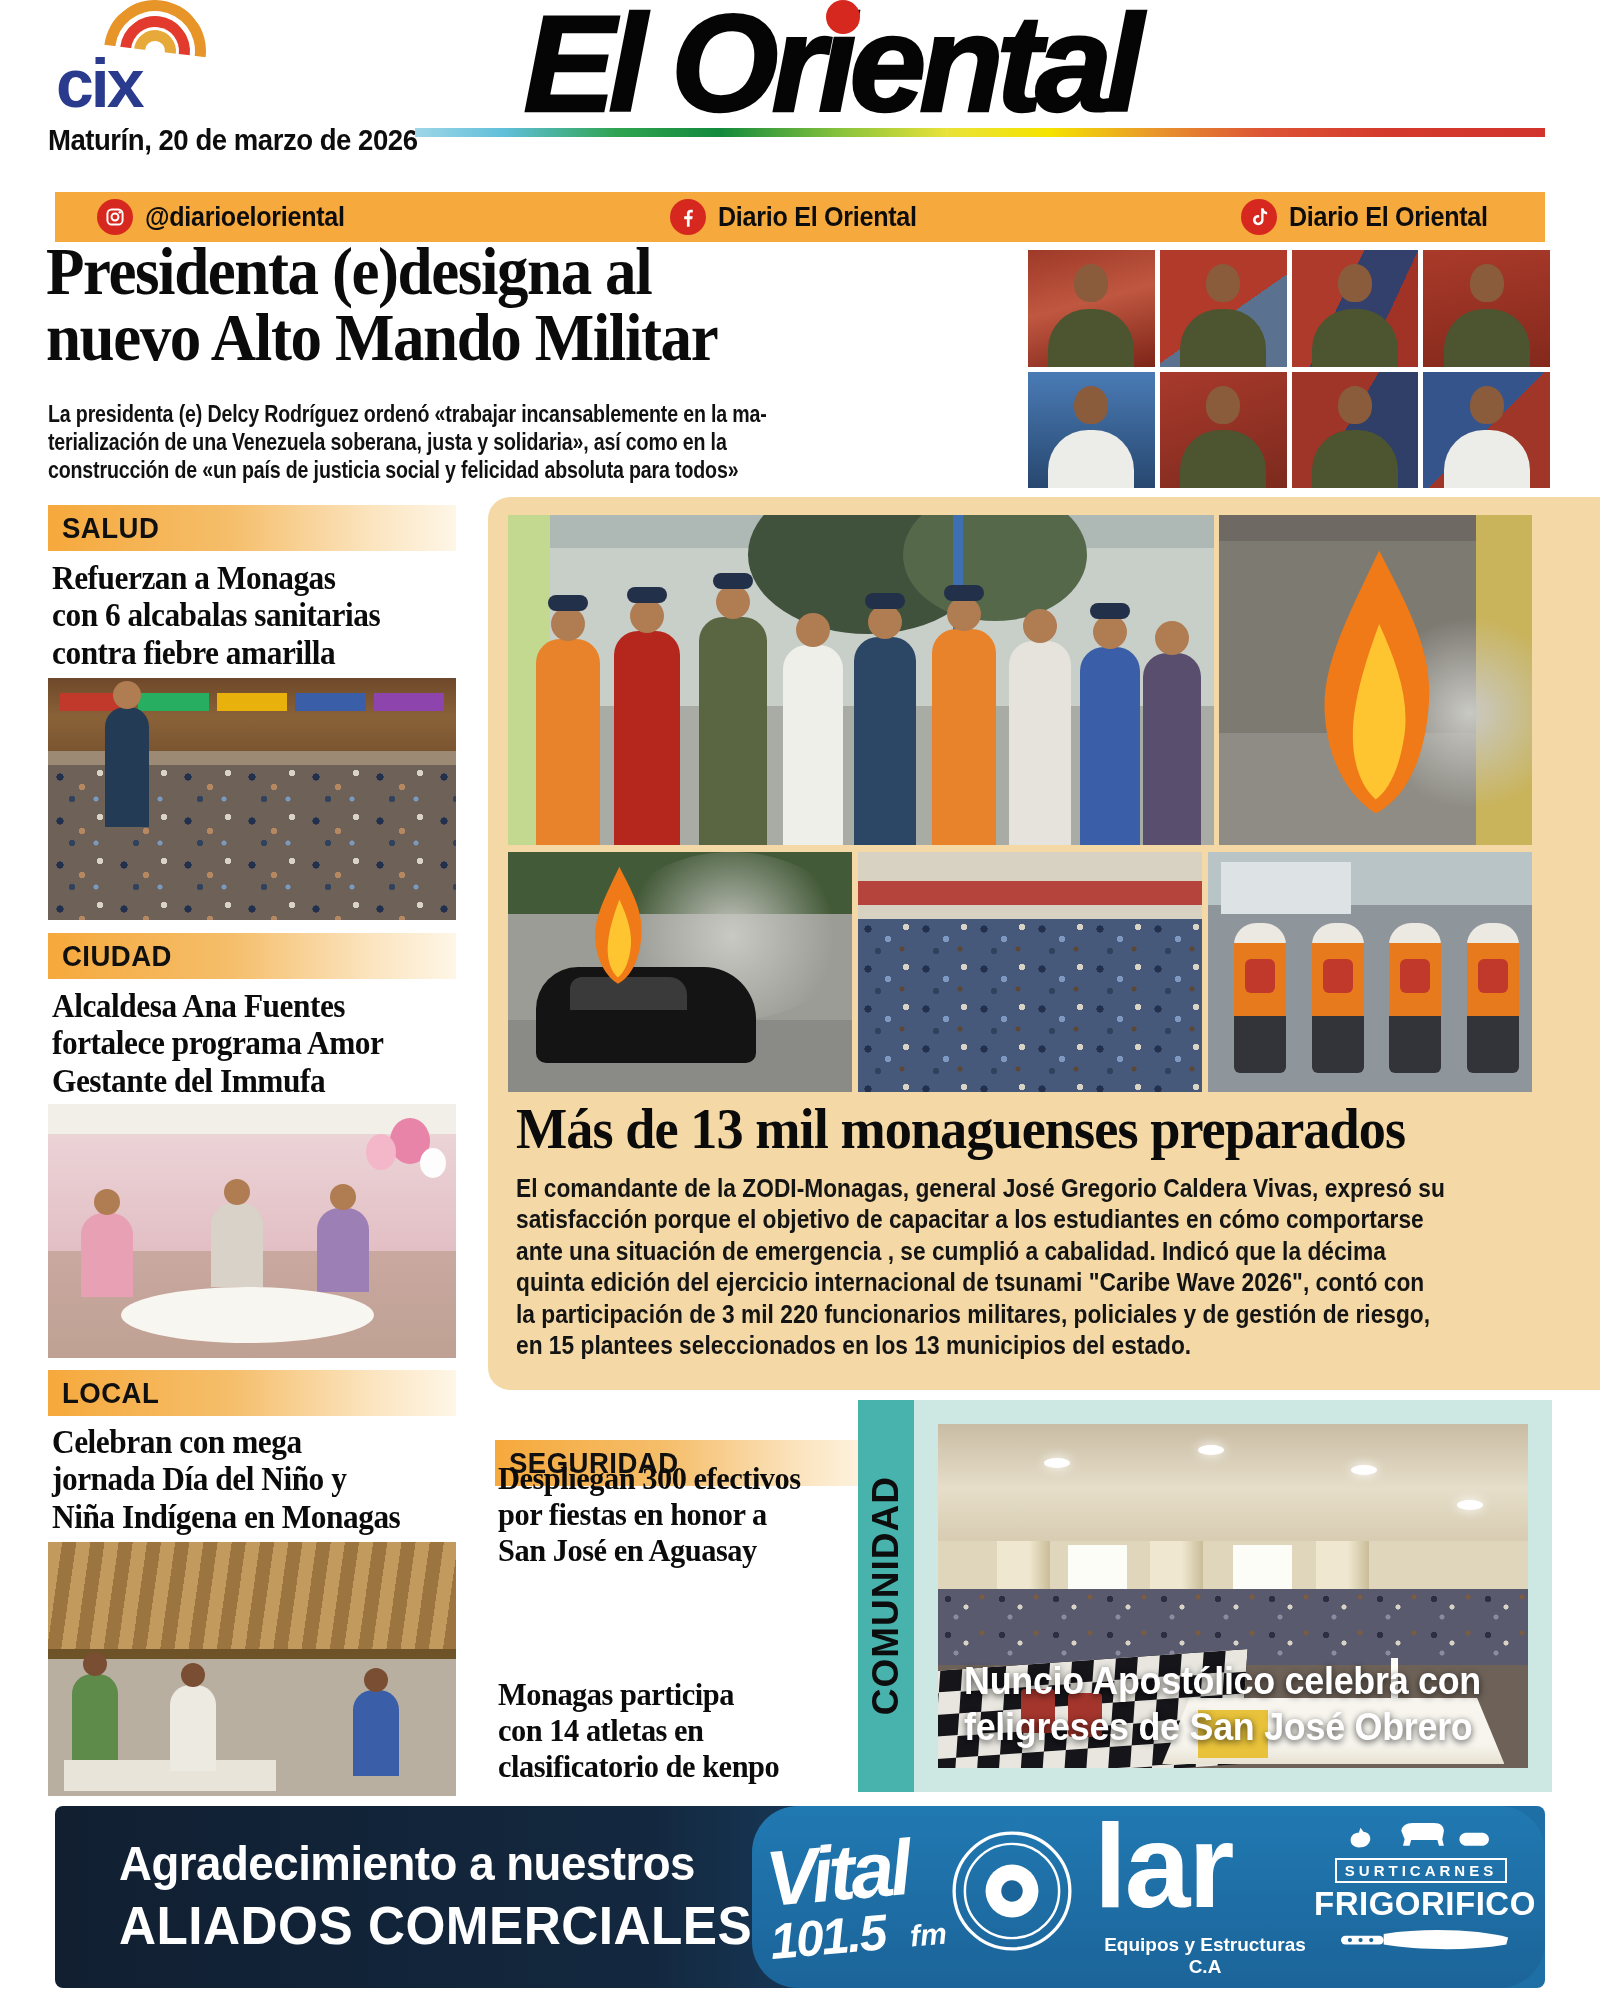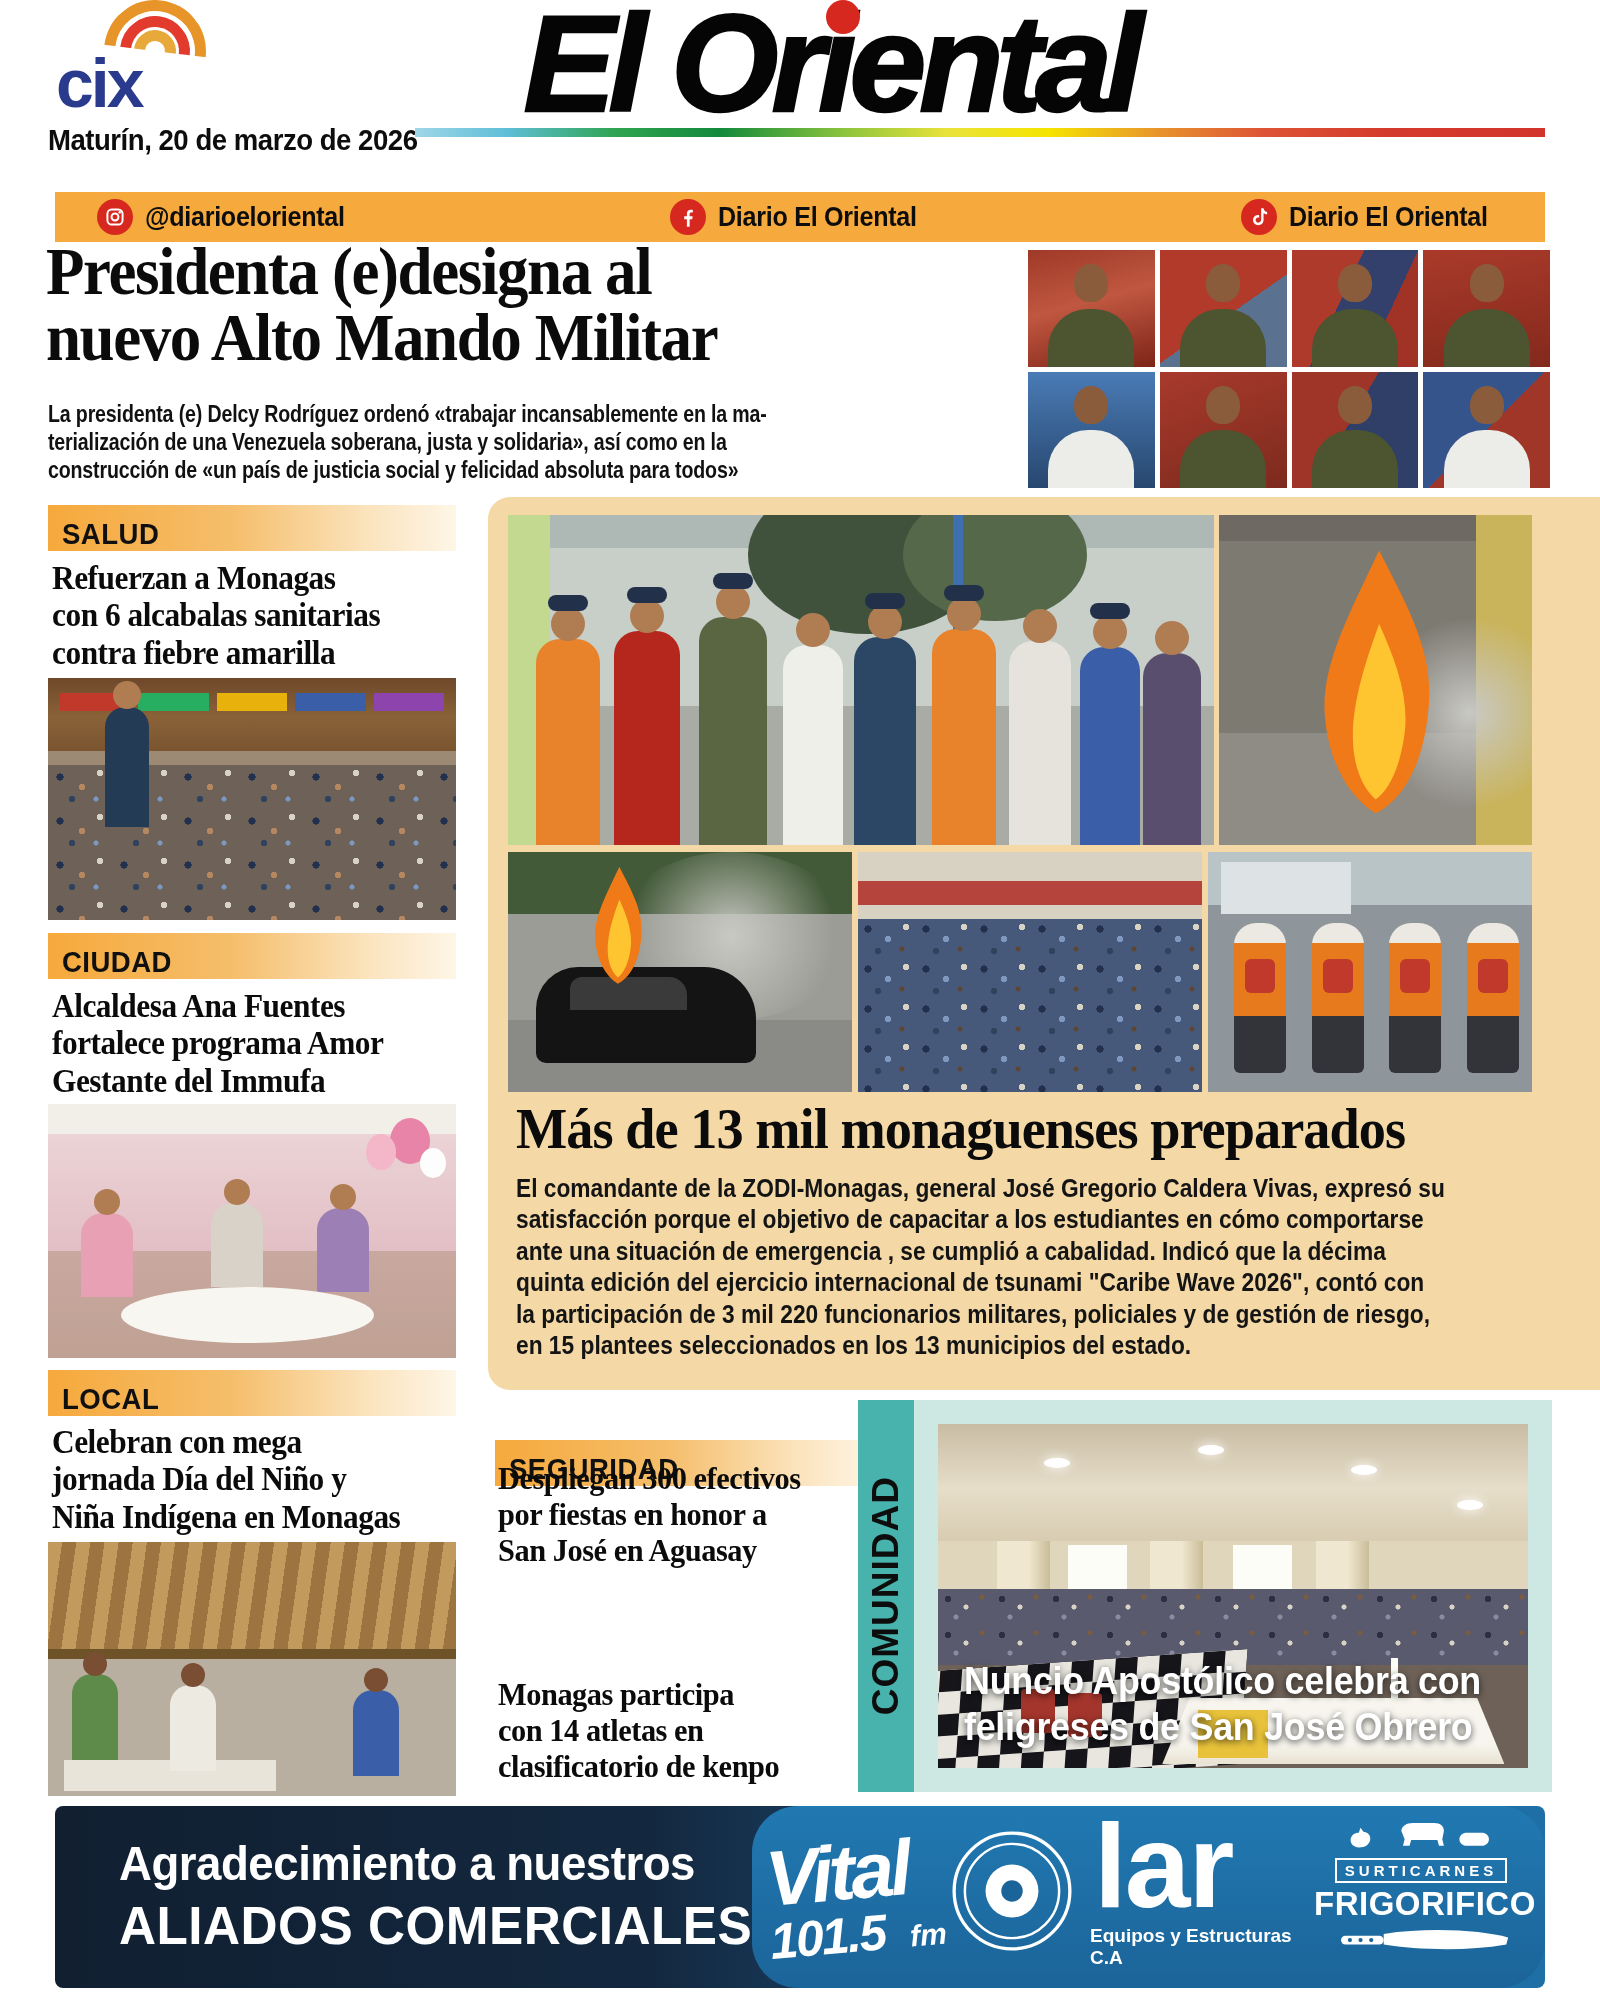--- a/index.html
+++ b/index.html
@@ -54,21 +54,21 @@
   .portrait:nth-child(5){ background:linear-gradient(180deg,#4A7BB5 0%,#27476F 100%); }
   .portrait:nth-child(6){ background:linear-gradient(160deg,#A83A2C,#7D2A1E); }
   .portrait:nth-child(7){ background:linear-gradient(120deg,#9E3528 0 45%,#2F3F68 45% 100%); }
   .portrait:nth-child(8){ background:linear-gradient(135deg,#35548C 0 50%,#A03628 50% 100%); }
   .officer::before { content:""; position:absolute; left:50%; top:14px; transform:translateX(-50%); width:34px; height:38px; border-radius:50% 50% 45% 45%; background:#8A5C3C; }
   .officer::after { content:""; position:absolute; left:50%; bottom:0; transform:translateX(-50%); width:86px; height:58px; border-radius:40px 40px 0 0; background:#4C5530; }
   .officer.navy::after { background:#ECECE8; }
 
   
   .label-bar { height:46px; background:linear-gradient(90deg,var(--accent_orange,#F0A12E) 0%,#F5BE6B 45%,#FBE3BC 78%,#FEF6E7 100%);
-    display:flex; align-items:flex-end; padding-left:14px; }
+    display:flex; align-items:center; padding-left:14px; }
   .label-text { font-size:29px; font-weight:bold; color:#101010; letter-spacing:0.5px; transform:scaleX(.95); transform-origin:0 50%; }
   .col-headline { font-size:33px; line-height:1.13; letter-spacing:-0.5px; transform:scaleX(.95); }
 
   .bar-salud { left:48px; top:505px; width:408px; }
   .hl-salud { left:52px; top:560px; width:440px; }
   .bar-ciudad { left:48px; top:933px; width:408px; }
   .hl-ciudad { left:52px; top:988px; width:440px; }
   .bar-local { left:48px; top:1370px; width:408px; }
   .hl-local { left:52px; top:1424px; width:440px; }
 
@@ -199,21 +199,21 @@
     background:linear-gradient(90deg,#111F31 0%,var(--navy,#13283F) 40%,#1A4266 58%,var(--blue,#1E6FA6) 78%); }
   .thanks-1 { position:absolute; left:64px; top:30px; font-size:48px; font-weight:bold; color:#fff; letter-spacing:-0.5px; transform:scaleX(.95); transform-origin:0 0; }
   .thanks-2 { position:absolute; left:64px; top:88px; font-size:54px; font-weight:bold; color:#fff; letter-spacing:0.5px; transform:scaleX(.95); transform-origin:0 0; }
   .footer-blue { position:absolute; left:697px; top:0; width:793px; height:182px; border-radius:46px;
     background:linear-gradient(180deg,#2179B2 0%,#1B6499 100%); }
   .vital-name { position:absolute; left:14px; top:22px; font-size:78px; font-weight:bold; font-style:italic; color:#fff; letter-spacing:-4px; transform:rotate(-5deg); }
   .vital-freq { position:absolute; left:18px; top:102px; font-size:50px; font-weight:bold; font-style:italic; color:#fff; letter-spacing:-2px; transform:rotate(-5deg); }
   .vital-fm { position:absolute; left:158px; top:112px; font-size:30px; font-style:italic; font-weight:bold; color:#fff; transform:rotate(-5deg); }
   .vital-disc { position:absolute; left:198px; top:10px; width:124px; height:150px; }
   .lar-name { position:absolute; left:342px; top:-8px; font-size:118px; font-weight:bold; color:#fff; letter-spacing:-2px; }
-  .lar-sub { position:absolute; left:338px; top:119px; width:230px; font-size:19px; font-weight:bold; color:#fff; }
+  .lar-sub { position:absolute; left:338px; top:128px; width:230px; font-size:19px; font-weight:bold; color:#fff; text-align:center; }
   .surti { position:absolute; left:562px; top:12px; width:214px; text-align:center; }
   .surti-animals { width:190px; height:36px; margin:0 auto; }
   .surti-ribbon { border:2.5px solid #fff; padding:2px 8px; display:inline-block; font-size:15px; font-weight:bold; color:#fff; letter-spacing:4px; }
   .surti-name { font-size:33px; font-weight:bold; color:#fff; letter-spacing:0.5px; margin-top:2px; }
   .surti-knife { width:196px; height:32px; margin-top:2px; }
 </style>
 </head>
 <body>
 
 <div class="page">

